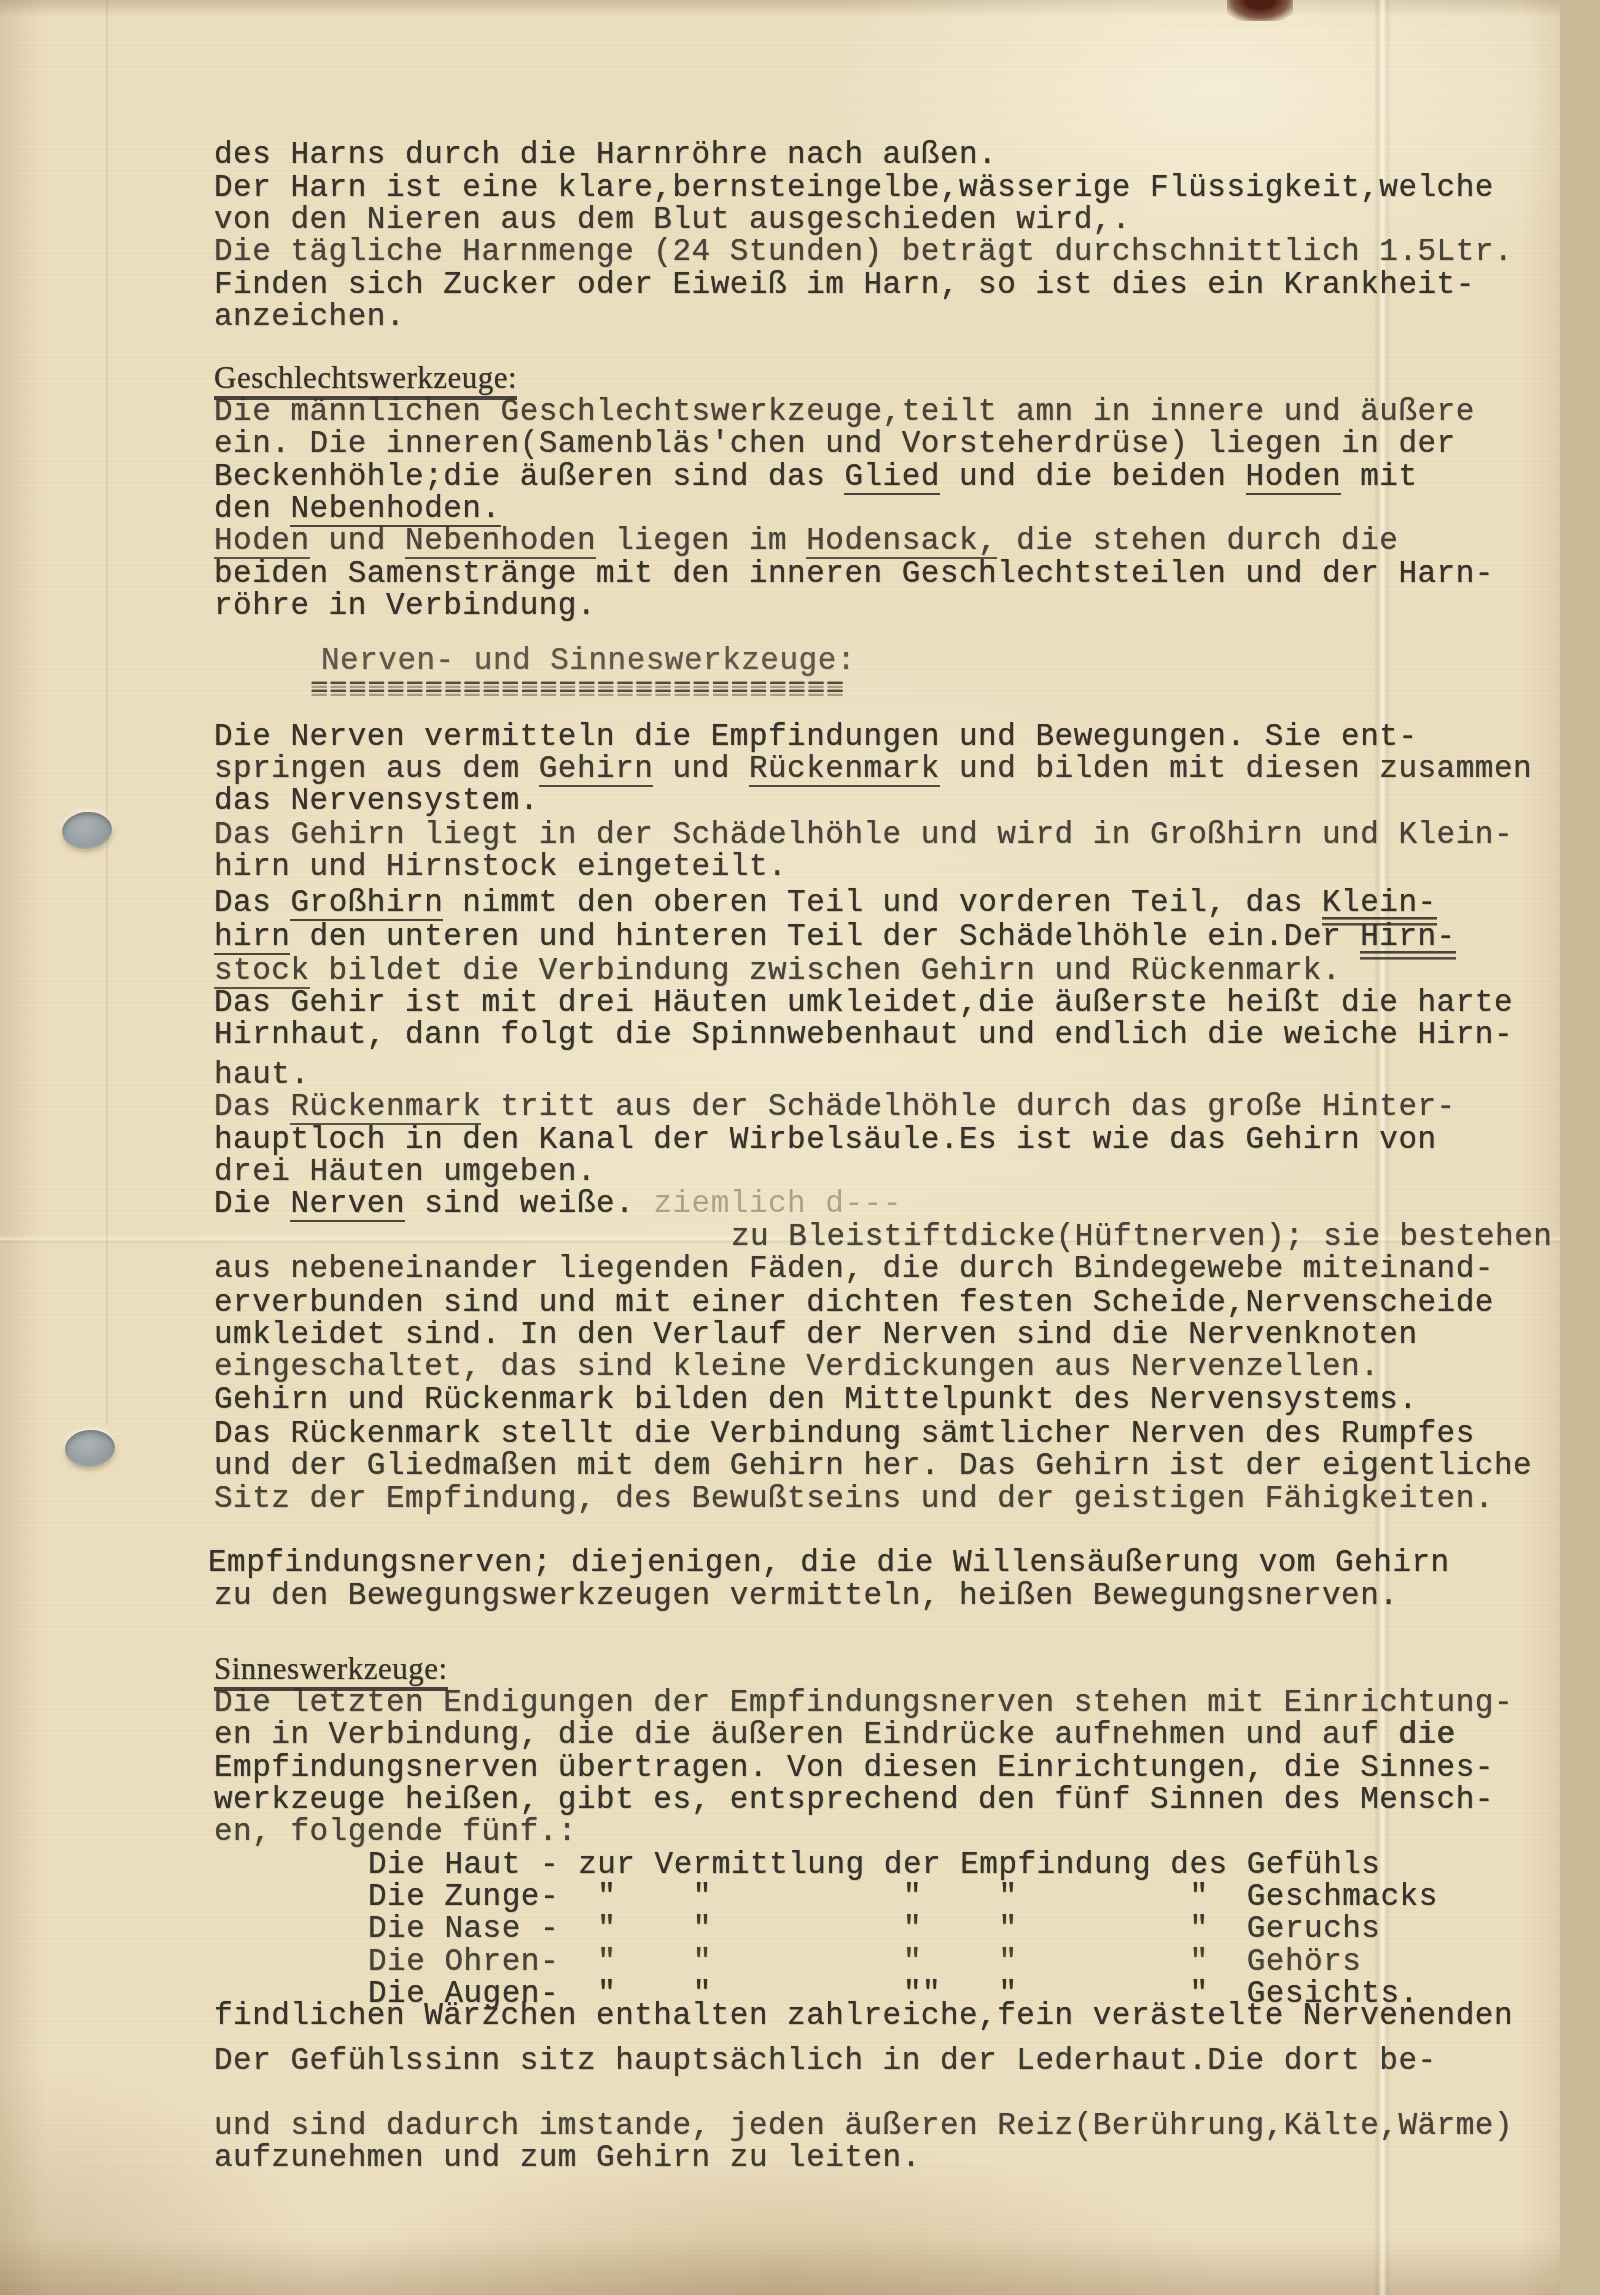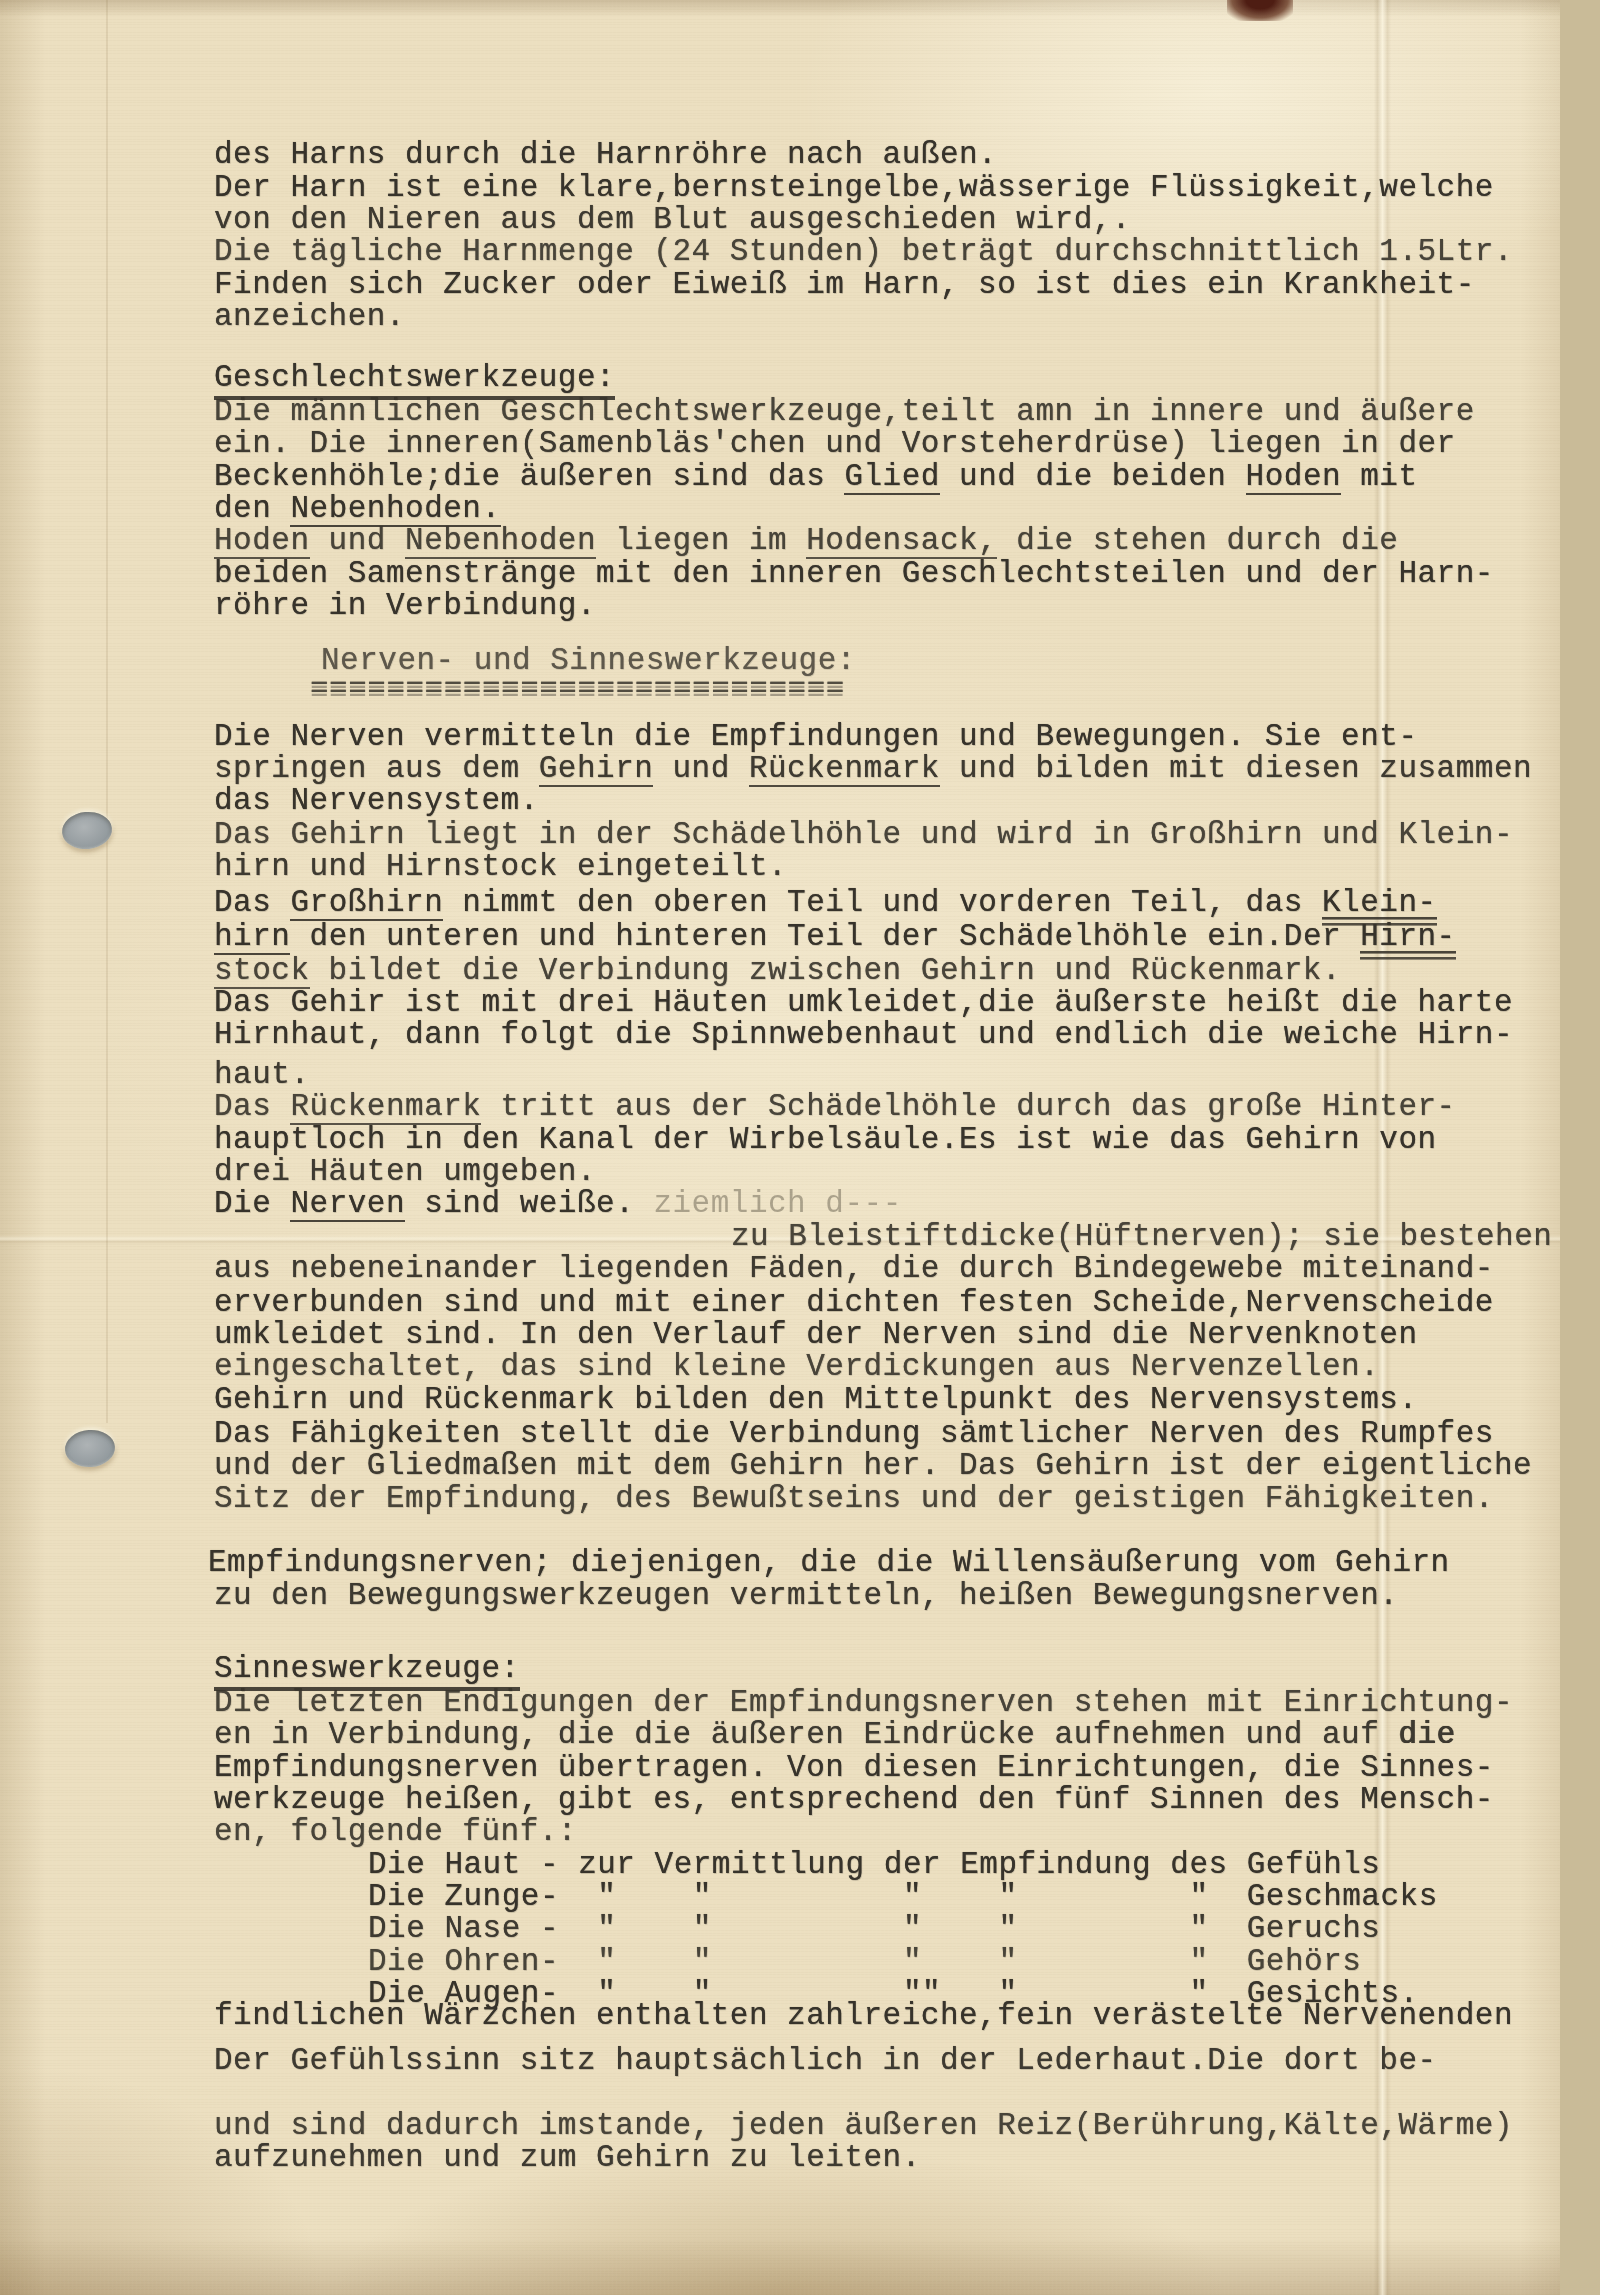--- a/index.html
+++ b/index.html
@@ -88,20 +88,21 @@
     background-repeat:no-repeat,no-repeat;
     background-size:100% 2.6px,100% 2.6px;
     background-position:0 calc(100% - 6px),0 100%;
   }
   .hu{
     padding-bottom:5.3px;
     background-image:linear-gradient(rgba(45,41,34,.85), rgba(45,41,34,.85));
     background-repeat:no-repeat;
     background-size:100% 4px;
     background-position:0 100%;
+    font-family:Liberation Serif, serif;
   }
   .faded{
     color:rgba(60,54,42,.38);
     text-shadow:none;
   }
   .ot{
     text-shadow:0 0 0.7px rgba(40,36,30,.95), 0.6px 0 0 rgba(40,36,30,.8), -0.6px 0 0 rgba(40,36,30,.6);
   }
 </style>
 </head>
@@ -146,21 +147,21 @@
       <div class="line" style="left: 214px; top: 1091px;"><span>Das </span><span class="u">Rückenmark</span><span> tritt aus der Schädelhöhle durch das große Hinter-</span></div>
       <div class="line" style="left: 214px; top: 1124px;"><span>hauptloch in den Kanal der Wirbelsäule.Es ist wie das Gehirn von</span></div>
       <div class="line" style="left: 214px; top: 1156px;"><span>drei Häuten umgeben.</span></div>
       <div class="line" style="left: 214px; top: 1188px;"><span>Die </span><span class="u">Nerven</span><span> sind weiße. </span><span class="faded">ziemlich d---</span></div>
       <div class="line" style="left: 731px; top: 1221px;"><span>zu Bleistiftdicke(Hüftnerven); sie bestehen</span></div>
       <div class="line" style="left: 214px; top: 1253px;"><span>aus nebeneinander liegenden Fäden, die durch Bindegewebe miteinand-</span></div>
       <div class="line" style="left: 214px; top: 1287px;"><span>erverbunden sind und mit einer dichten festen Scheide,Nervenscheide</span></div>
       <div class="line" style="left: 214px; top: 1319px;"><span>umkleidet sind. In den Verlauf der Nerven sind die Nervenknoten</span></div>
       <div class="line" style="left: 214px; top: 1351px;"><span>eingeschaltet, das sind kleine Verdickungen aus Nervenzellen.</span></div>
       <div class="line" style="left: 214px; top: 1384px;"><span>Gehirn und Rückenmark bilden den Mittelpunkt des Nervensystems.</span></div>
-      <div class="line" style="left: 214px; top: 1418px;"><span>Das Fähigkeiten stellt die Verbindung sämtlicher Nerven des Rumpfes</span></div>
+      <div class="line" style="left: 214px; top: 1418px;"><span>Das Rückenmark stellt die Verbindung sämtlicher Nerven des Rumpfes</span></div>
       <div class="line" style="left: 214px; top: 1450px; text-align: right;"><span>und der Gliedmaßen mit dem Gehirn her. Das Gehirn ist der eigentliche</span></div>
       <div class="line" style="left: 214px; top: 1483px;"><span>Sitz der Empfindung, des Bewußtseins und der geistigen Fähigkeiten.</span></div>
       <div class="line" style="left: 208px; top: 1547px;"><span>Empfindungsnerven; diejenigen, die die Willensäußerung vom Gehirn</span></div>
       <div class="line" style="left: 214px; top: 1580px;"><span>zu den Bewegungswerkzeugen vermitteln, heißen Bewegungsnerven.</span></div>
       <div class="line" style="left: 214px; top: 1653px;"><span class="hu">Sinneswerkzeuge:</span></div>
       <div class="line" style="left: 214px; top: 1687px;"><span>Die letzten Endigungen der Empfindungsnerven stehen mit Einrichtung-</span></div>
       <div class="line" style="left: 214px; top: 1719px;"><span>en in Verbindung, die die äußeren Eindrücke aufnehmen und auf </span><span class="ot">die</span></div>
       <div class="line" style="left: 214px; top: 1752px;"><span>Empfindungsnerven übertragen. Von diesen Einrichtungen, die Sinnes-</span></div>
       <div class="line" style="left: 214px; top: 1784px;"><span>werkzeuge heißen, gibt es, entsprechend den fünf Sinnen des Mensch-</span></div>
       <div class="line" style="left: 214px; top: 1816px;"><span>en, folgende fünf.:</span></div>

